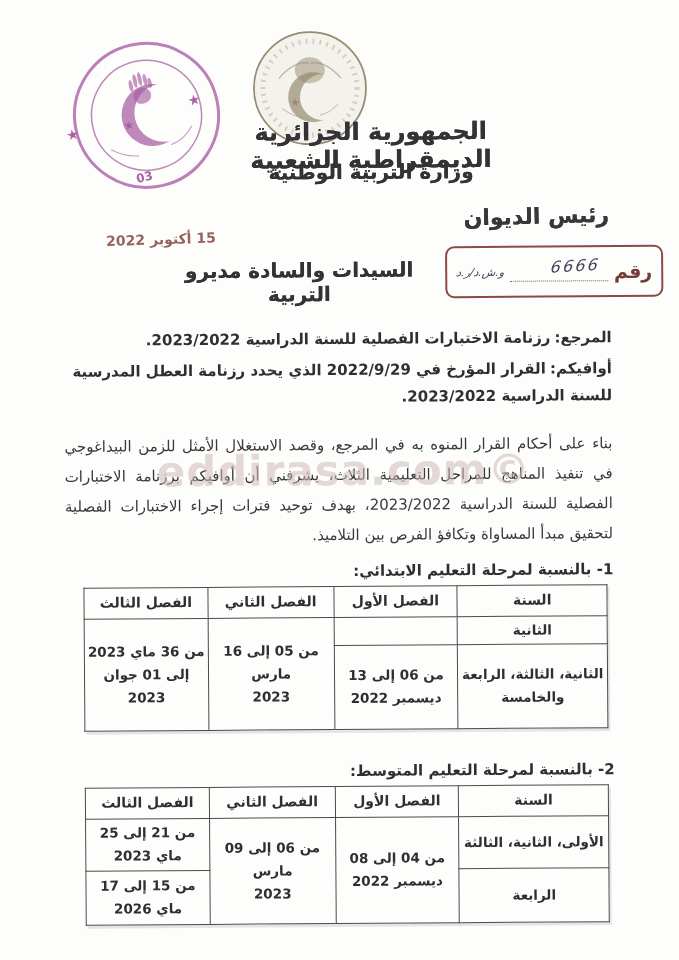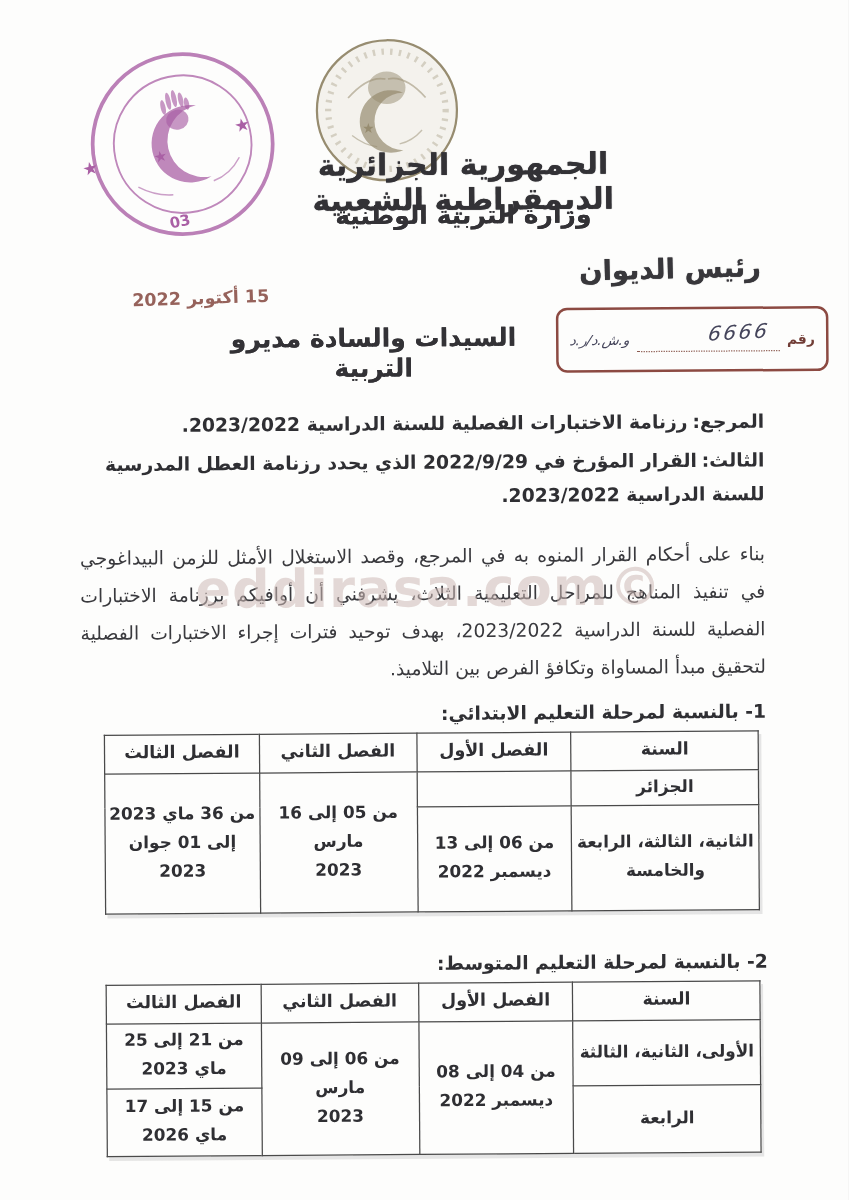--- a/index.html
+++ b/index.html
@@ -29,21 +29,21 @@
   .chief-title{
     position:absolute;top:205px;left:455px;width:165px;text-align:center;
     font-size:22px;font-weight:bold;color:#38373b;text-shadow:0 0 .6px #38373b;
     transform:rotate(-1deg);
   }
   .ref-box{
     position:absolute;top:247px;left:446px;width:218px;height:52px;
     border:2px solid #8c4a42;border-radius:9px;box-sizing:border-box;
     display:flex;align-items:center;padding:0 9px;gap:6px;
   }
-  .ref-box .lbl{font-size:11px;font-weight:bold;color:#713d36;white-space:nowrap;}
+  .ref-box .lbl{font-size:19px;font-weight:bold;color:#713d36;white-space:nowrap;}
   .ref-line{flex:1;border-bottom:1.5px dotted #8c5a50;position:relative;height:18px;}
   .ref-num{
     position:absolute;right:8px;top:-6px;font-size:16px;font-style:italic;
     color:#44445a;transform:skewX(-12deg) rotate(-3deg);letter-spacing:2px;
   }
   .ref-note{
     font-size:11px;font-style:italic;color:#44445a;white-space:nowrap;
     transform:skewX(-8deg);letter-spacing:1px;
   }
   .date-stamp{
@@ -148,41 +148,41 @@
       </span>
       <span class="ref-note">و.ش.د/ر.د</span>
     </div>
 
     <div class="date-stamp">15 أكتوبر 2022</div>
 
     <div class="recipient">السيدات والسادة مديرو التربية</div>
 
     <div class="content">
       <p class="meta-line"><span class="lbl">المرجع:</span><span>رزنامة الاختبارات الفصلية للسنة الدراسية 2023/2022.</span></p>
-      <p class="meta-line"><span class="lbl">الثالث:</span><span>القرار المؤرخ في 2022/9/29 الذي يحدد رزنامة العطل المدرسية للسنة الدراسية 2023/2022.</span></p>
+      <p class="meta-line"><span class="lbl">أوافيكم:</span><span>القرار المؤرخ في 2022/9/29 الذي يحدد رزنامة العطل المدرسية للسنة الدراسية 2023/2022.</span></p>
 
       <p class="body-par">بناء على أحكام القرار المنوه به في المرجع، وقصد الاستغلال الأمثل للزمن البيداغوجي في تنفيذ المناهج للمراحل التعليمية الثلاث، يشرفني أن أوافيكم برزنامة الاختبارات الفصلية للسنة الدراسية 2023/2022، بهدف توحيد فترات إجراء الاختبارات الفصلية لتحقيق مبدأ المساواة وتكافؤ الفرص بين التلاميذ.</p>
 
       <p class="section-heading">1- بالنسبة لمرحلة التعليم الابتدائي:</p>
       <table class="sched">
         <colgroup>
             <col style="width:150px">
             <col style="width:124px">
             <col style="width:126px">
             <col style="width:124px">
           </colgroup>
         <tbody>
             <tr>
           <th>السنة</th>
           <th>الفصل الأول</th>
           <th>الفصل الثاني</th>
           <th>الفصل الثالث</th>
         </tr>
         <tr class="r-tiny">
-          <td>الجزائر</td>
+          <td>الثانية</td>
           <td></td>
           <td rowspan="2">من 05 إلى 16 مارس
 2023</td>
           <td rowspan="2">من 36 ماي 2023
 إلى 01 جوان 2023</td>
         </tr>
         <tr class="r-big">
           <td>الثانية، الثالثة، الرابعة والخامسة</td>
           <td>من 06 إلى 13
 ديسمبر 2022</td>

